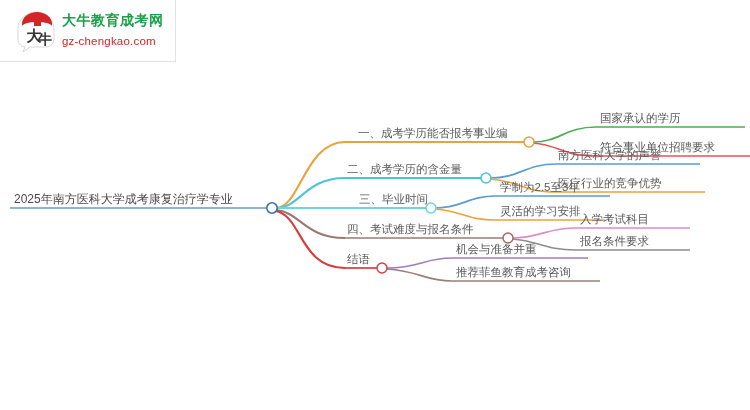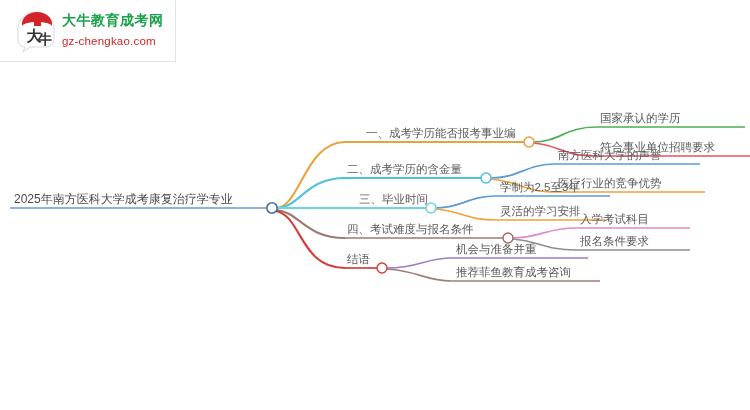--- a/index.html
+++ b/index.html
@@ -144,21 +144,21 @@
     <circle cx="272" cy="208" r="5.2" fill="#ffffff" stroke="#3f6fa8" stroke-width="1.6"></circle>
     <circle cx="529" cy="142" r="5" fill="#ffffff" stroke="#e8a33d" stroke-width="1.6"></circle>
     <circle cx="486" cy="178" r="5" fill="#ffffff" stroke="#4fc3d9" stroke-width="1.6"></circle>
     <circle cx="431" cy="208" r="5" fill="#ffffff" stroke="#6fd4e0" stroke-width="1.6"></circle>
     <circle cx="508" cy="238" r="5" fill="#ffffff" stroke="#a9625f" stroke-width="1.4"></circle>
     <circle cx="382" cy="268" r="5" fill="#ffffff" stroke="#d93b3b" stroke-width="1.4"></circle>
   </svg>
 
   <div class="node-label root" style="left:14px; top:207px;">2025年南方医科大学成考康复治疗学专业</div>
 
-  <div class="node-label l1" style="left:366px; top:141px;">一、成考学历能否报考事业编</div>
+  <div class="node-label l1" style="left:358px; top:141px;">一、成考学历能否报考事业编</div>
   <div class="node-label l2" style="left:600px; top:126px;">国家承认的学历</div>
   <div class="node-label l2" style="left:600px; top:155px;">符合事业单位招聘要求</div>
 
   <div class="node-label l1" style="left:347px; top:177px;">二、成考学历的含金量</div>
   <div class="node-label l2" style="left:558px; top:163px;text-align:center;">南方医科大学的声誉</div>
   <div class="node-label l2" style="left:558px; top:191px;">医疗行业的竞争优势</div>
 
   <div class="node-label l1" style="left:359px; top:207px;">三、毕业时间</div>
   <div class="node-label l2" style="left:500px; top:195px;">学制为2.5至3年</div>
   <div class="node-label l2" style="left:500px; top:219px;">灵活的学习安排</div>

